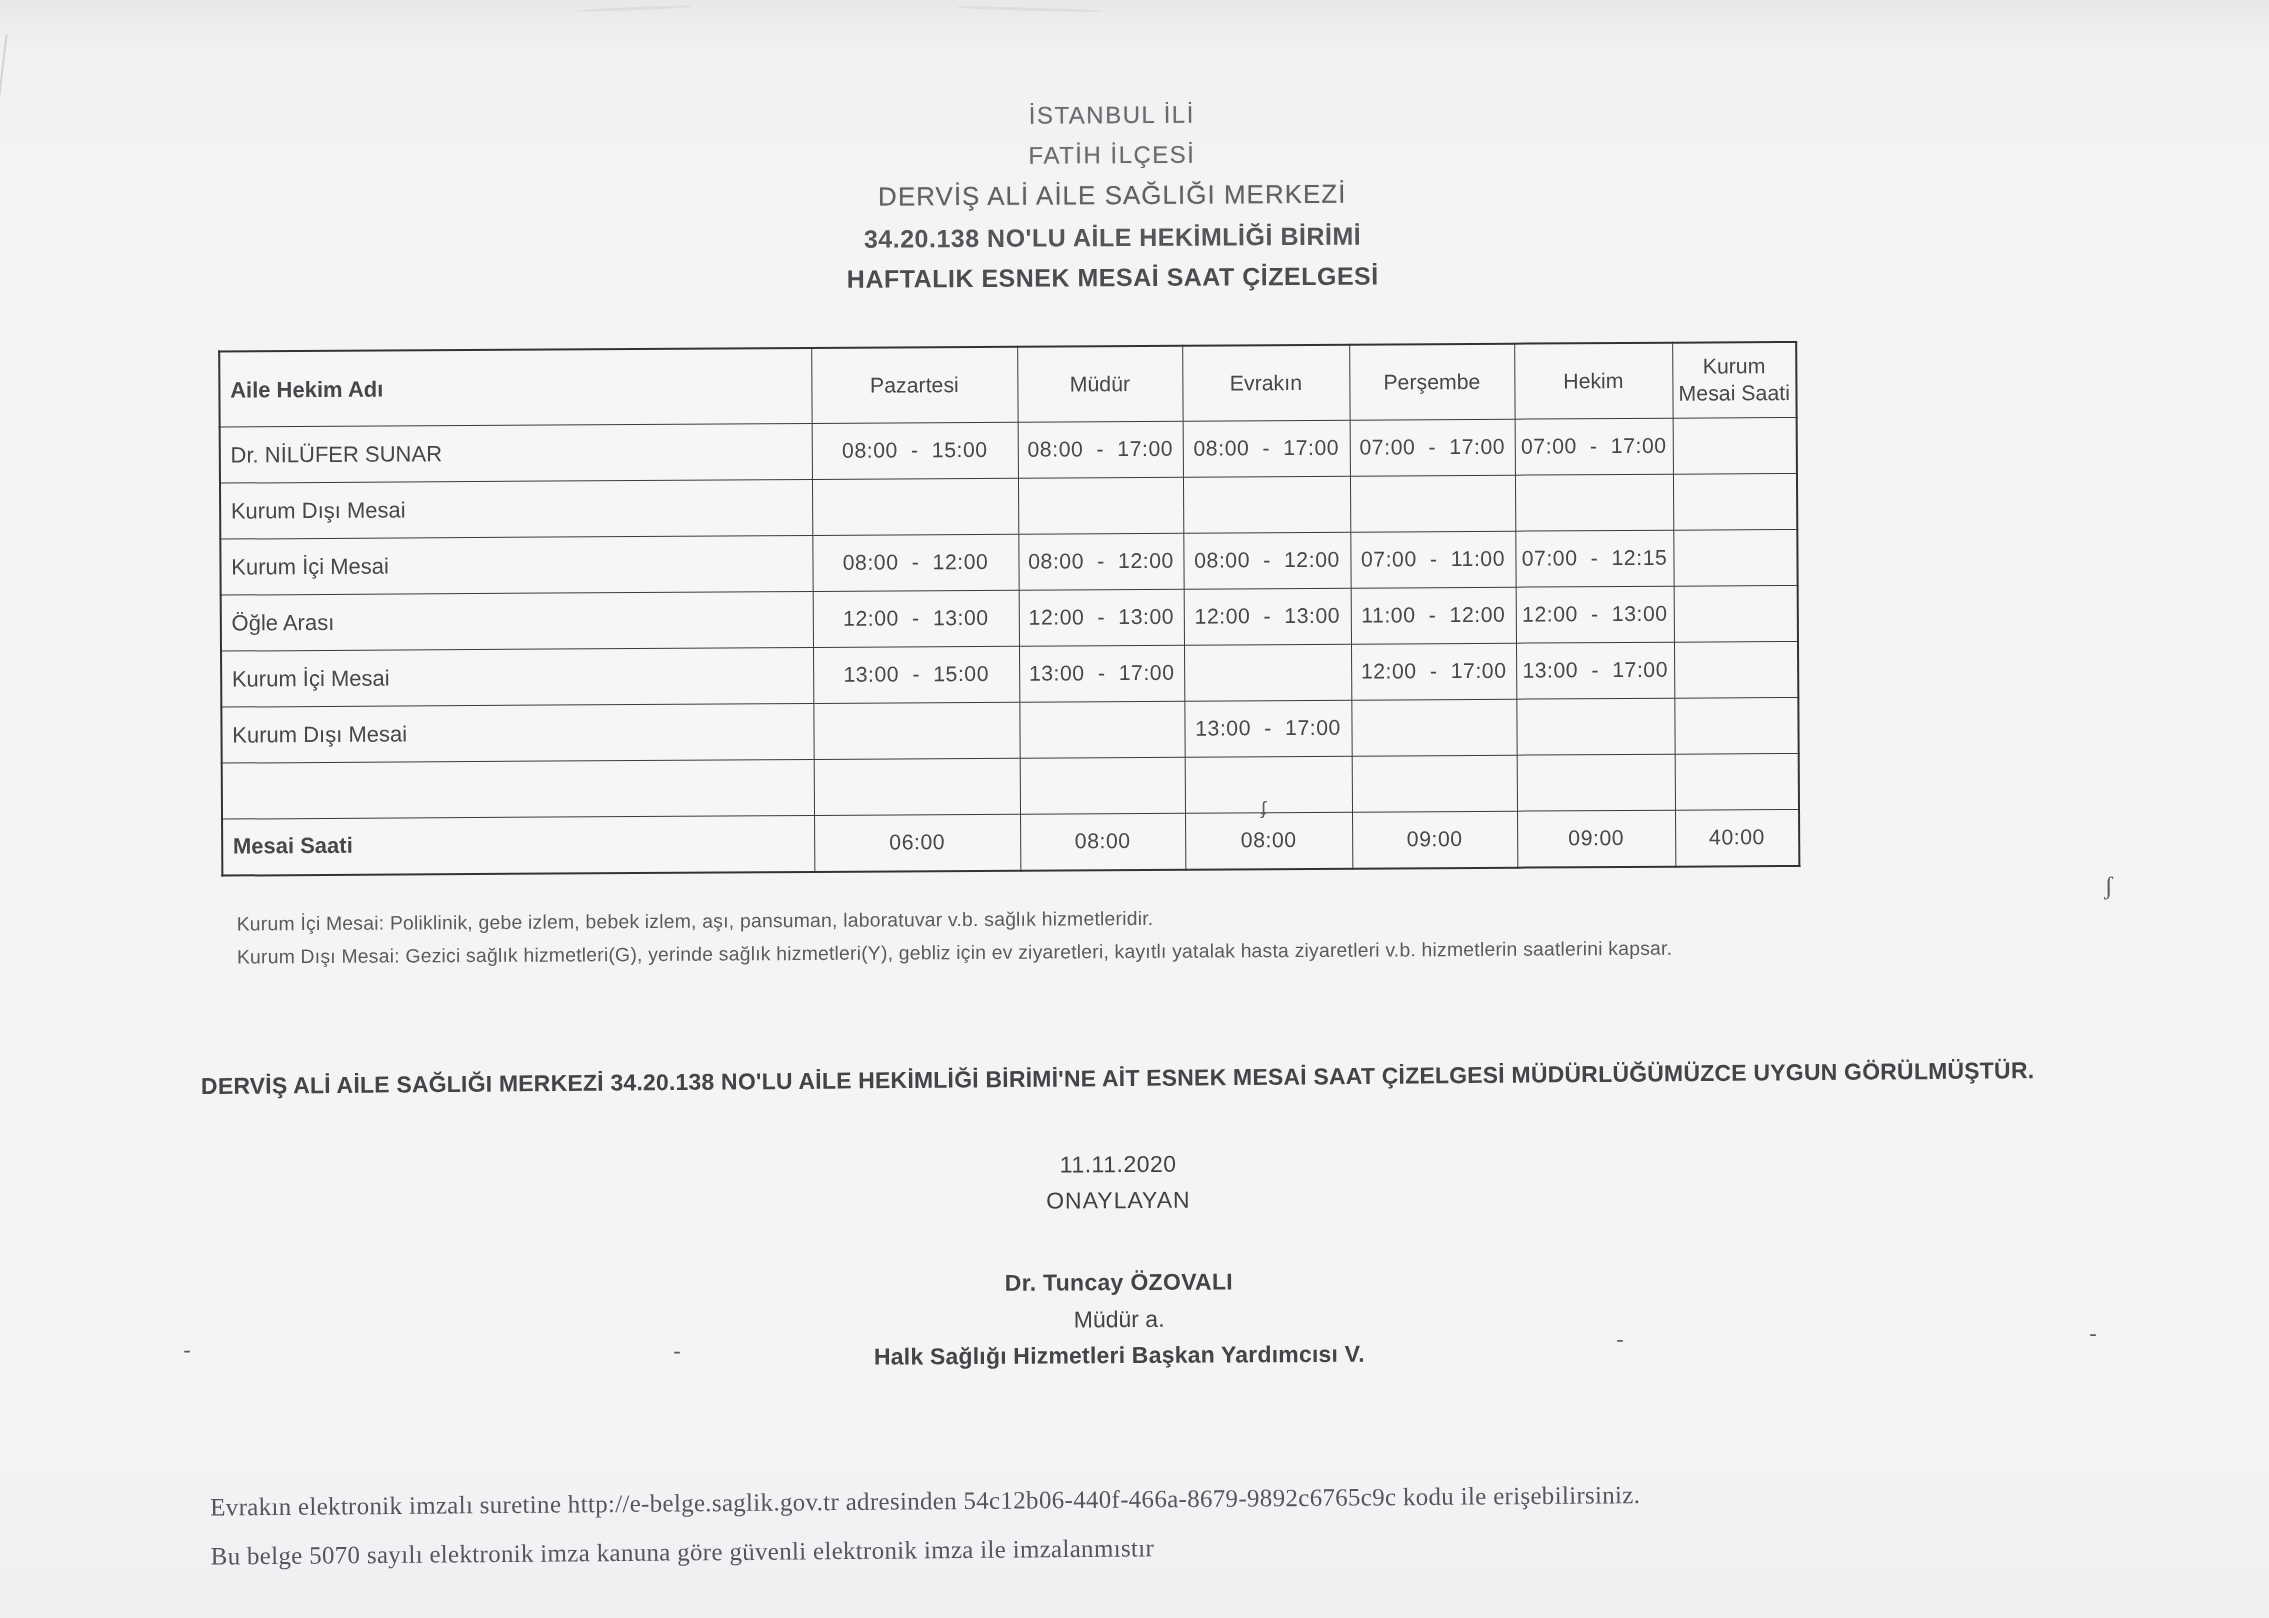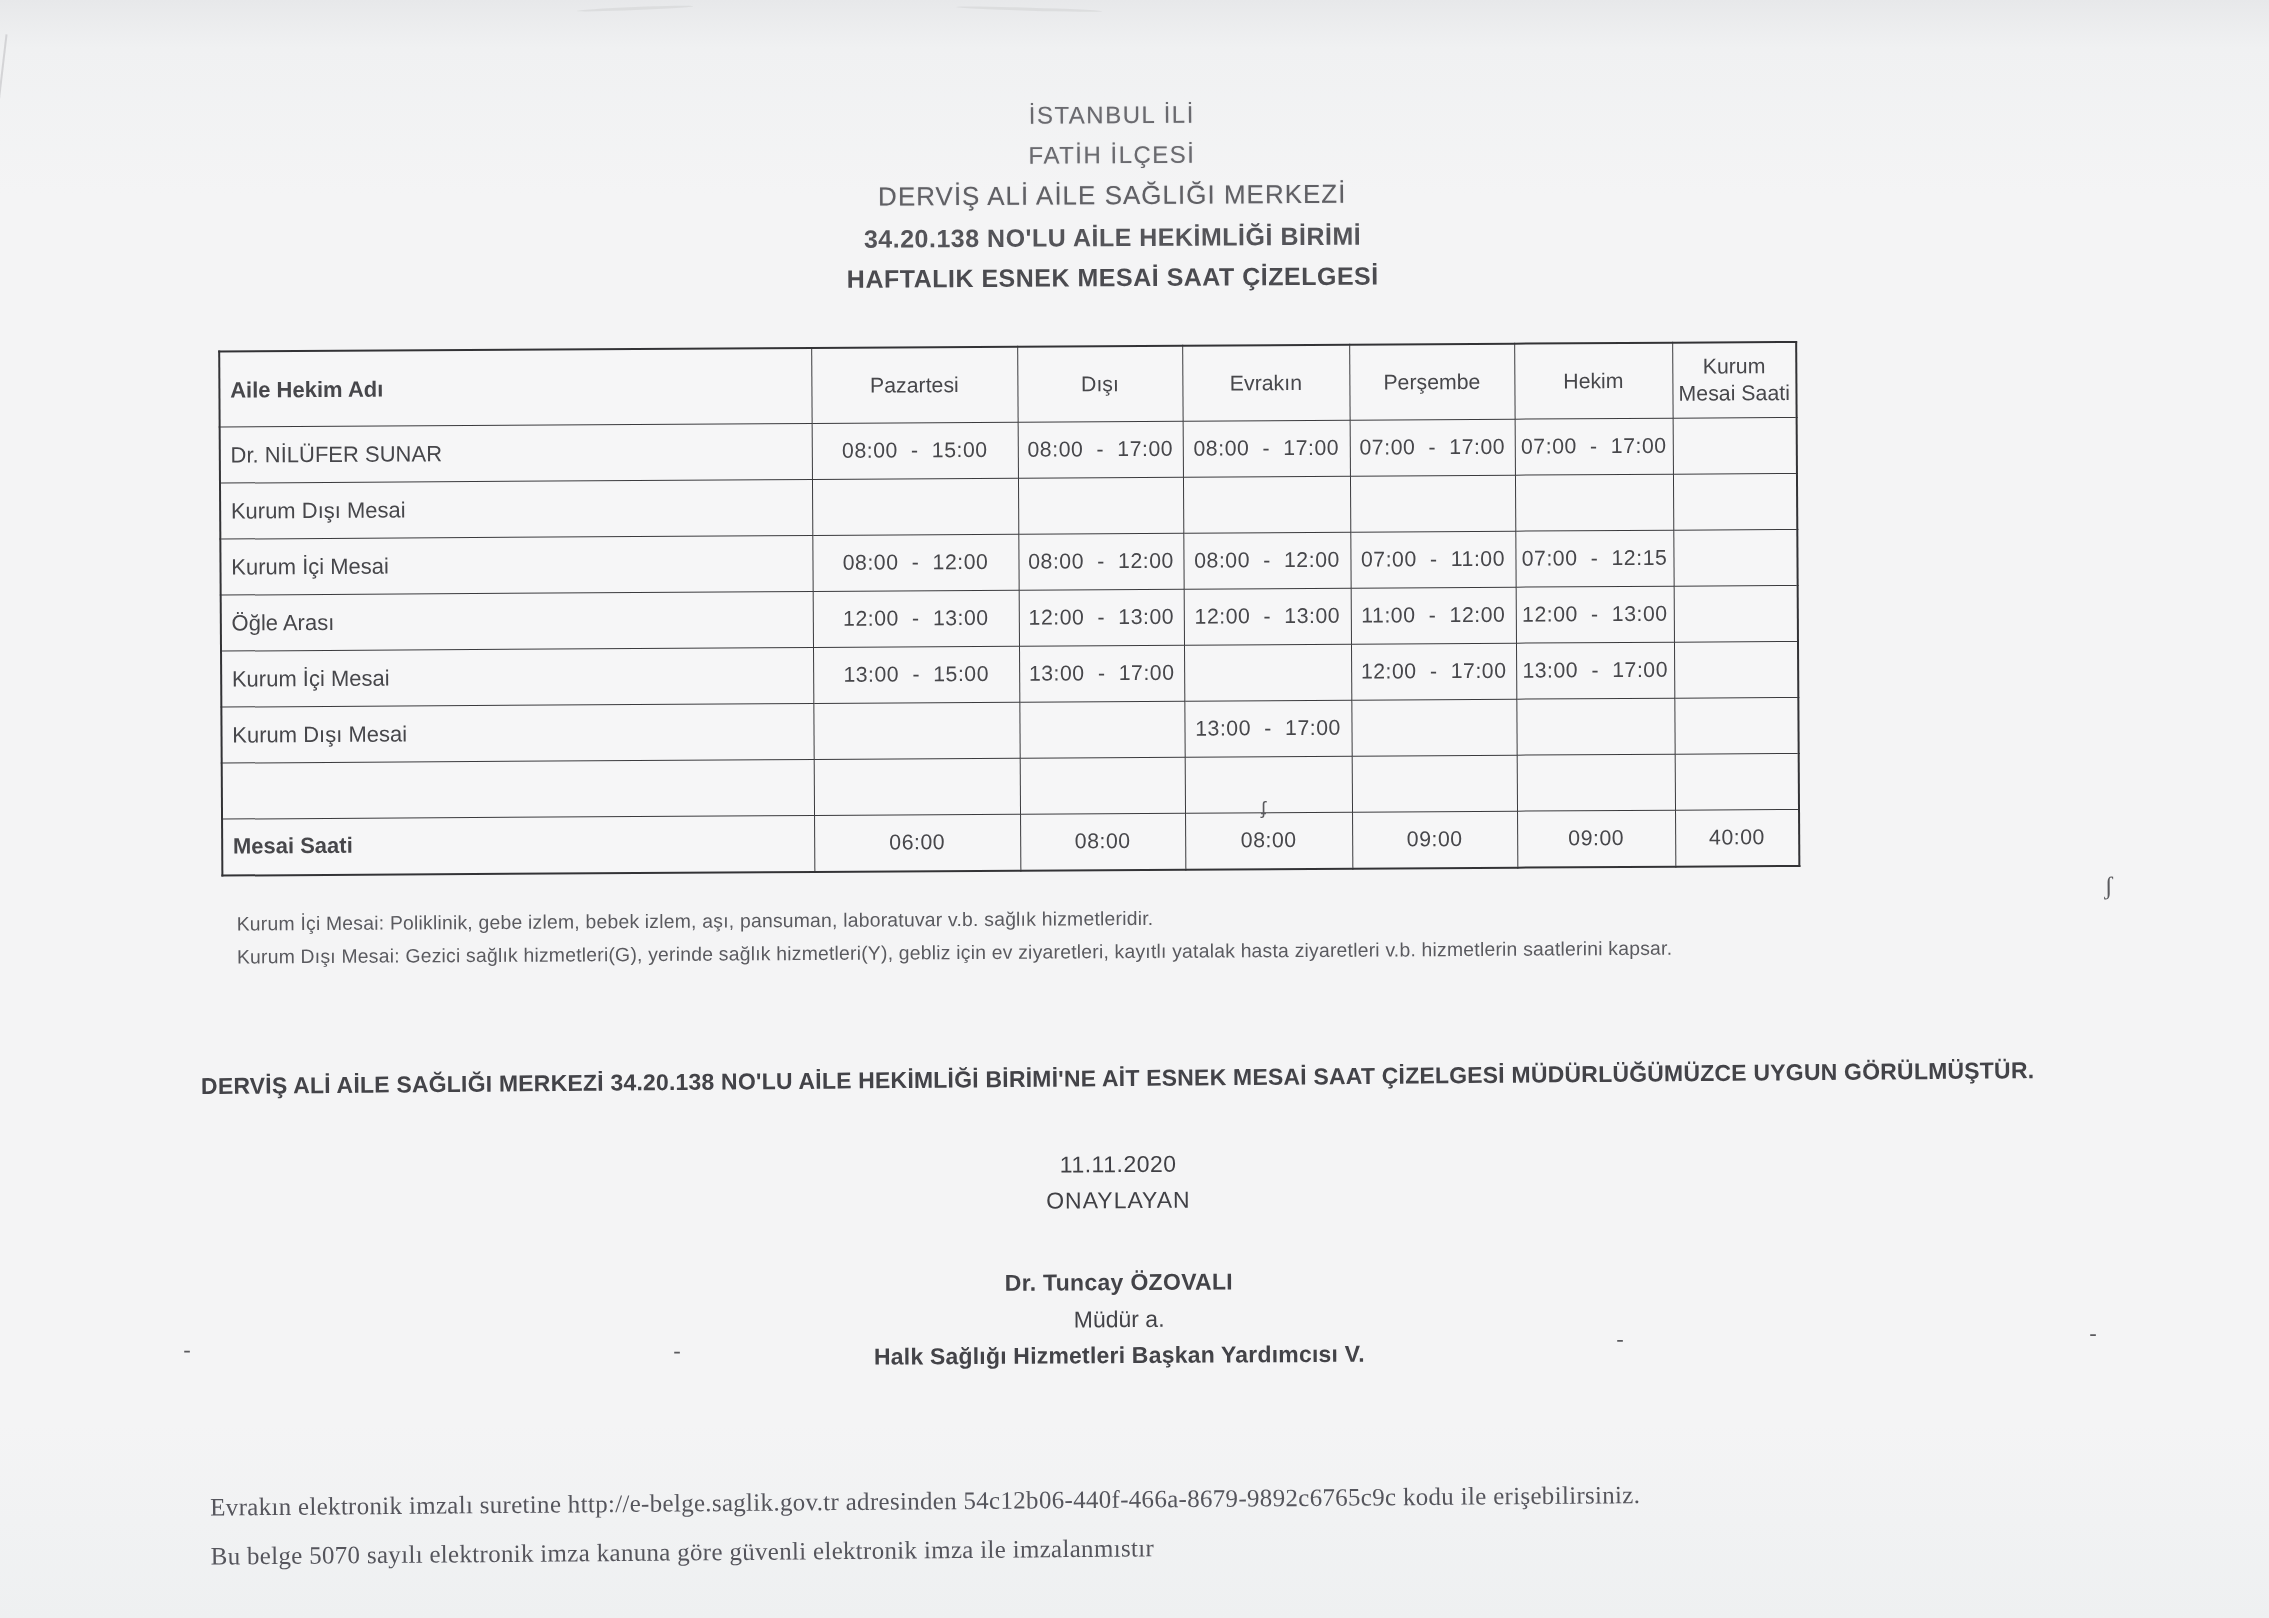--- a/index.html
+++ b/index.html
@@ -94,21 +94,21 @@
         <col style="width:165px">
       <col style="width:167px">
         <col style="width:165px">
         <col style="width:158px">
         <col style="width:124px">
     </colgroup>
     <thead>
       <tr>
         <th class="cell-label">Aile Hekim Adı</th>
         <th>Pazartesi</th>
-        <th>Dışı</th>
+        <th>Müdür</th>
         <th>Evrakın</th>
         <th>Perşembe</th>
         <th>Hekim</th>
         <th>Kurum Mesai Saati</th>
       </tr>
     </thead>
     <tbody>
         <tr>
           <td class="cell-label">Dr. NİLÜFER SUNAR</td>
           <td class="cell-time">08:00 - 15:00</td>

